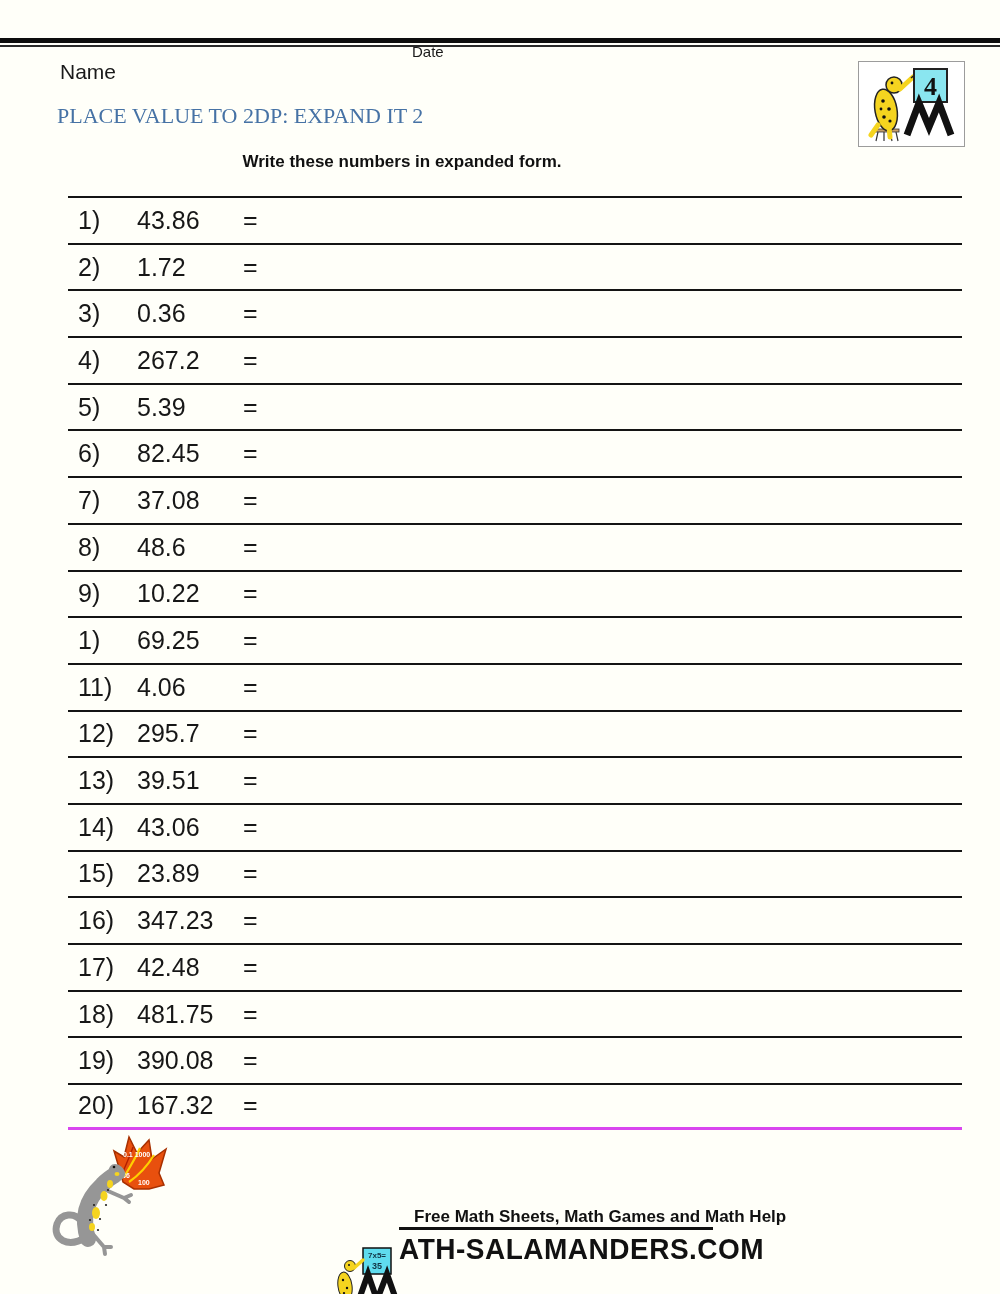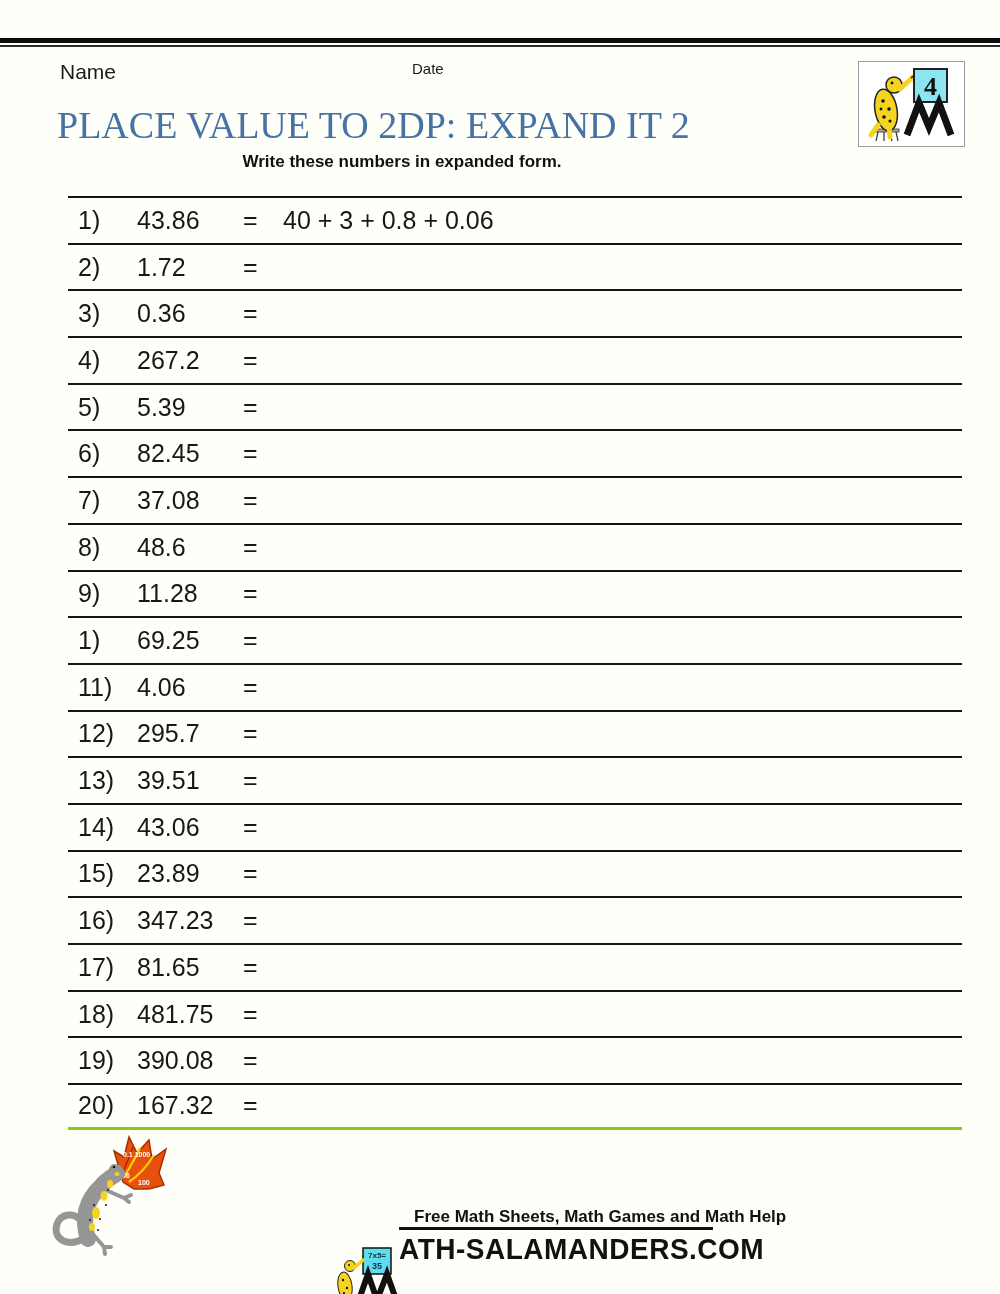--- a/index.html
+++ b/index.html
@@ -11,31 +11,31 @@
     font-family:"Liberation Sans", sans-serif;
     color:#1a1a1a;
   }
   .abs { position:absolute; }
 
   
   .rule-thick { top:38px; left:0; width:1000px; height:5px; background:#0d0d0d; }
   .rule-thin  { top:45px; left:0; width:1000px; height:2px; background:#2a2a2a; }
 
   .name-label { top:60px; left:60px;  font-size:21px; }
-  .date-label { top:60px; left:412px; font-size:15px;text-align:center; }
+  .date-label { top:43px; left:412px; font-size:15px;text-align:center; }
 
   .grade-badge {
     top:61px; left:858px; width:105px; height:84px;
     background:#ffffff; border:1px solid #9c9c9c;
   }
 
   .page-title {
     top:103px; left:57px;
     font-family:"Liberation Serif", serif;
-    font-size:38px; color:#4672a5; white-space:nowrap;
+    font-size:22px; color:#4672a5; white-space:nowrap;
   }
 
   .instruction {
     top:152px; left:0; width:804px; text-align:center;
     font-size:17px; font-weight:bold; color:#111;
   }
 
   
   .problems-table {
     position:absolute; top:196px; left:68px; width:894px;
@@ -45,21 +45,21 @@
     grid-template-columns:59px 106px 40px 1fr;
     align-items:center;
     height:46.7px;
     box-sizing:border-box;
     border-top:2px solid #141414;
     padding-left:10px;
     font-size:25px;
     color:#171717;
     white-space:nowrap;
   }
-  .prow:last-child { border-bottom:3px solid #84cc16; }
+  .prow:last-child { border-bottom:3px solid #d946ef; }
   .c-eq { text-align:left; }
 
   
   .fire-salamander { top:1135px; left:50px; width:130px; height:125px; }
   .footer-logo     { top:1246px; left:331px; width:74px; height:64px;text-decoration:underline; }
   .footer-tagline  {
     top:1207px; left:414px; width:330px; text-align:center;
     font-size:17px; font-weight:bold; color:#111; white-space:nowrap;
   }
   .footer-rule { top:1227px; left:399px; width:314px; height:3px; background:#111; }
@@ -107,21 +107,20 @@
 </div>
 
 <div class="abs page-title">PLACE VALUE TO 2DP: EXPAND IT 2</div>
 <div class="abs instruction">Write these numbers in expanded form.</div>
 
 <div class="problems-table" id="problems-table">
   <div class="prow">
     <span class="c-num">1)</span>
     <span class="c-val">43.86</span>
     <span class="c-eq">=</span>
-    <span class="c-ans">40 + 3 + 0.8 + 0.06</span>
   </div>
 
   <div class="prow">
     <span class="c-num">2)</span>
     <span class="c-val">1.72</span>
     <span class="c-eq">=</span>
     <span class="c-ans"></span>
   </div>
 
   <div class="prow">
@@ -161,21 +160,21 @@
 
   <div class="prow">
     <span class="c-num">8)</span>
     <span class="c-val">48.6</span>
     <span class="c-eq">=</span>
     <span class="c-ans"></span>
   </div>
 
   <div class="prow">
     <span class="c-num">9)</span>
-    <span class="c-val">11.28</span>
+    <span class="c-val">10.22</span>
     <span class="c-eq">=</span>
     <span class="c-ans"></span>
   </div>
 
   <div class="prow">
     <span class="c-num">1)</span>
     <span class="c-val">69.25</span>
     <span class="c-eq">=</span>
     <span class="c-ans"></span>
   </div>
@@ -217,21 +216,21 @@
 
   <div class="prow">
     <span class="c-num">16)</span>
     <span class="c-val">347.23</span>
     <span class="c-eq">=</span>
     <span class="c-ans"></span>
   </div>
 
   <div class="prow">
     <span class="c-num">17)</span>
-    <span class="c-val">81.65</span>
+    <span class="c-val">42.48</span>
     <span class="c-eq">=</span>
     <span class="c-ans"></span>
   </div>
 
   <div class="prow">
     <span class="c-num">18)</span>
     <span class="c-val">481.75</span>
     <span class="c-eq">=</span>
     <span class="c-ans"></span>
   </div>

